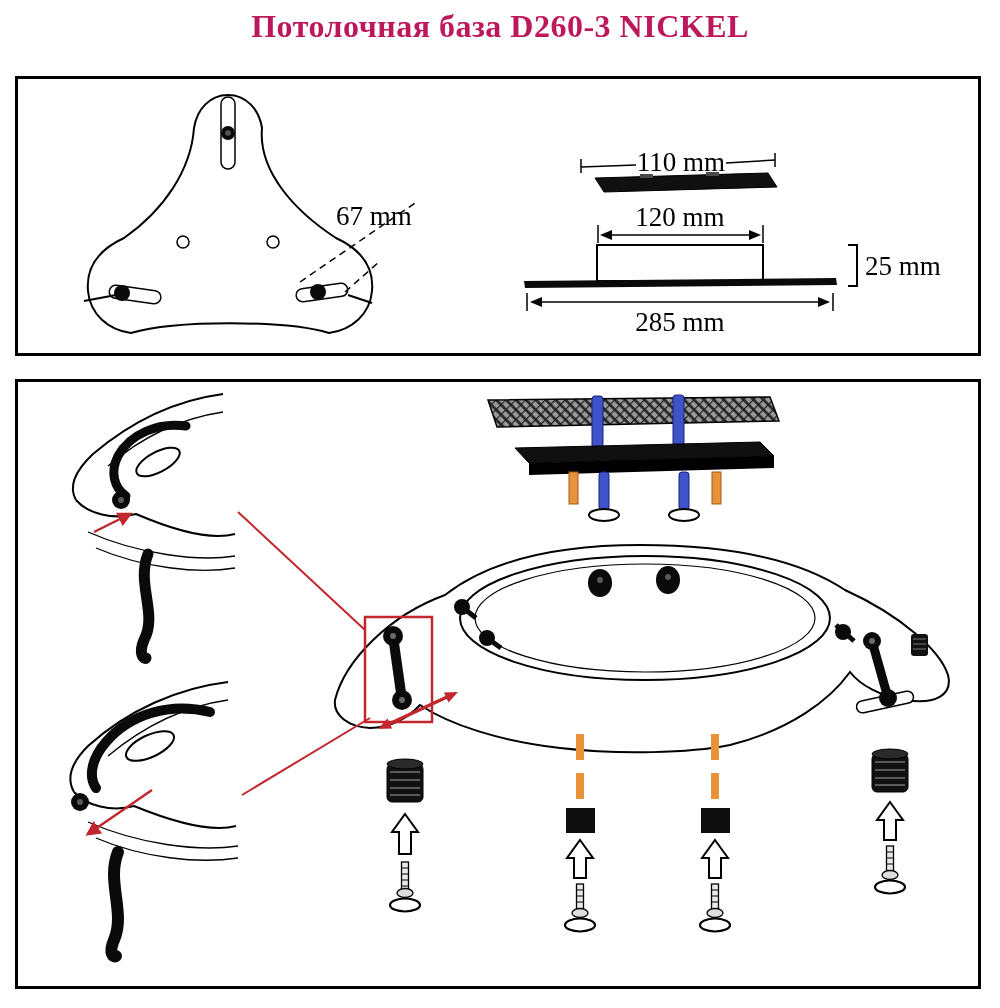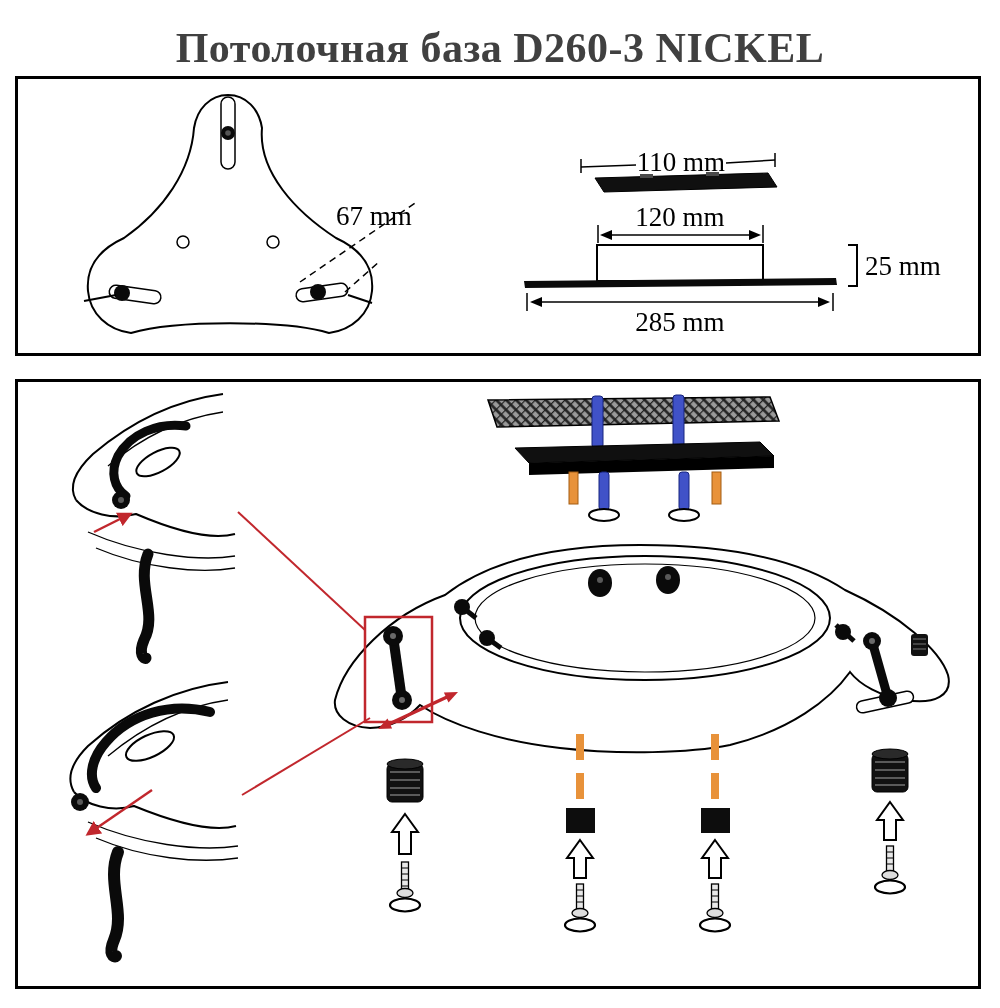--- a/index.html
+++ b/index.html
@@ -1,22 +1,22 @@
 <!DOCTYPE html>
 <html><head>
 <meta charset="utf-8">
 <style>
   html,body { margin:0; padding:0; background:#fff; }
   .page {
     position:relative; width:1000px; height:1008px; background:#fff;
     font-family:"Liberation Serif", serif; overflow:hidden;
   }
   .title {
-    position:absolute; left:0; right:0; top:8px; margin:16px;
-    text-align:center; font-weight:700; font-size:42px; color:#404040;
+    position:absolute; left:0; right:0; top:8px; margin:0;
+    text-align:center; font-weight:700; font-size:32px; color:#be185d;
     font-family:"Liberation Serif", serif; letter-spacing:0.5px;
   }
   .panel {
     position:absolute; box-sizing:border-box; border:3px solid #000; background:#fff;
   }
   .panel-top    { left:15px; top:76px;  width:966px; height:280px; }
   .panel-bottom { left:15px; top:379px; width:966px; height:610px; }
   svg { display:block; }
   .dim { font-family:"Liberation Serif", serif; font-size:27px; fill:#000; }
 </style>

